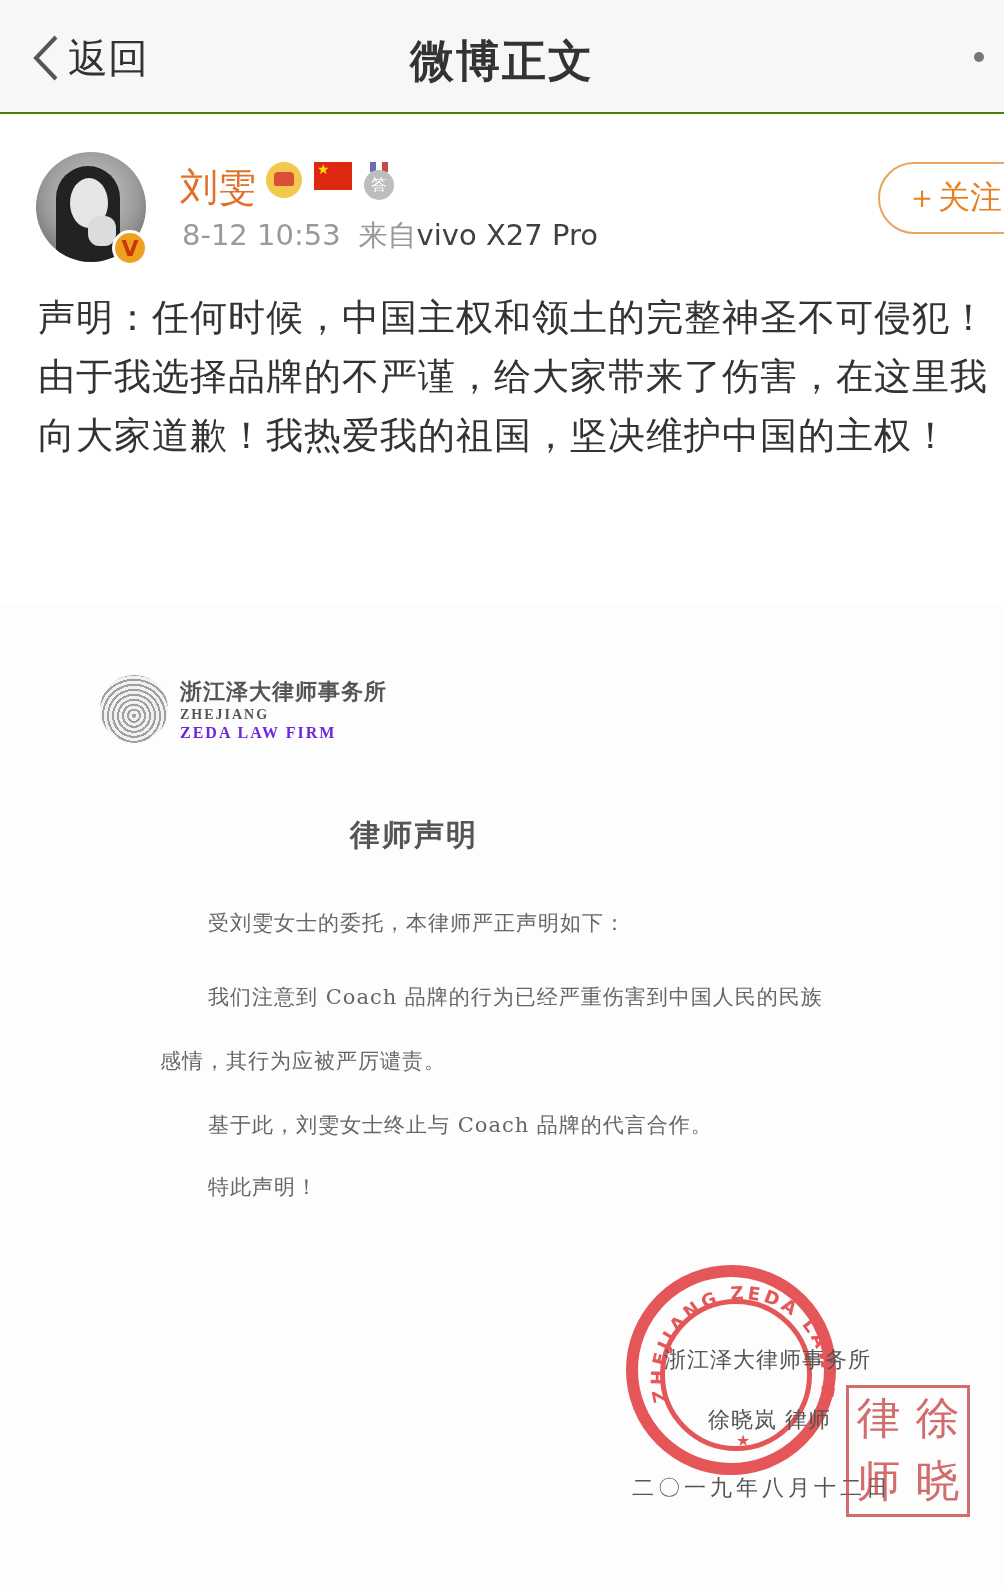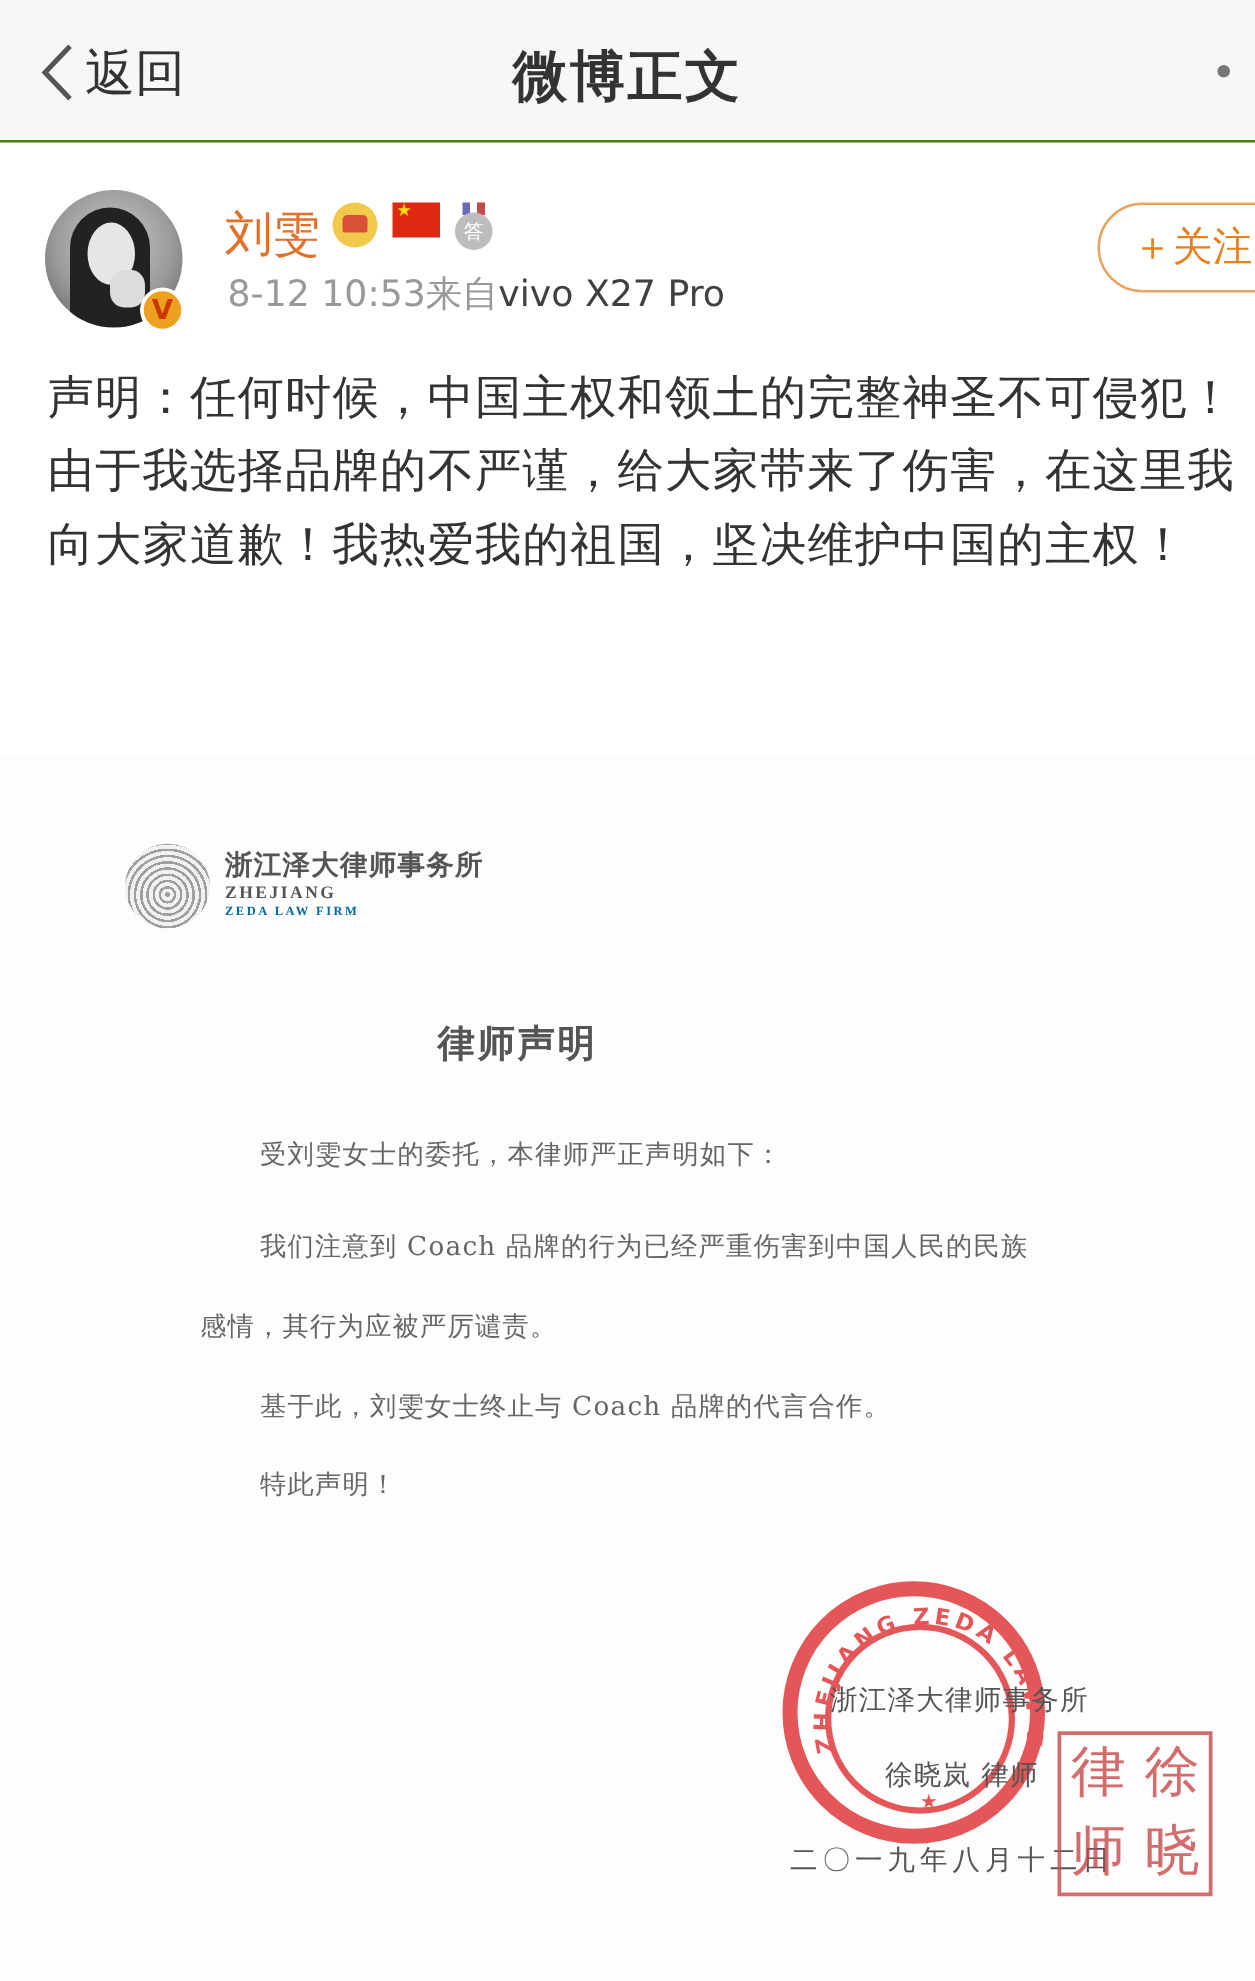--- a/index.html
+++ b/index.html
@@ -25,32 +25,32 @@
   .badge { display: inline-block; margin-left: 10px; }
   .crown { width: 36px; height: 36px; border-radius: 50%; background: #f2c94c; position: relative; }
   .crown::after { content: ""; position: absolute; left: 8px; top: 10px; width: 20px; height: 14px; background: #d94f3a; border-radius: 4px 4px 2px 2px; }
   .flag { width: 38px; height: 28px; background: #de2910; position: relative; margin-left: 12px; }
   .flag::before { content: "★"; position: absolute; left: 3px; top: -1px; font-size: 14px; color: #ffde00; }
   .medal { width: 30px; height: 36px; margin-left: 12px; position: relative; }
   .medal-ribbon { position: absolute; left: 6px; top: 0; width: 18px; height: 10px; background: linear-gradient(90deg,#6a6ab8 0 33%, #fff 33% 66%, #c64a4a 66%); }
   .medal-disc { position: absolute; left: 0; top: 8px; width: 30px; height: 30px; border-radius: 50%; background: #bdbdbd; color: #fff; font-size: 16px; display: flex; align-items: center; justify-content: center; }
 
   .meta-row { position: absolute; left: 182px; top: 102px; font-size: 29px; color: #999; white-space: nowrap; }
-  .meta-source { }
+  .meta-source { margin-left: 18px; }
   .meta-device { color: #404040; }
 
   .follow-btn { position: absolute; left: 878px; top: 48px; width: 170px; height: 72px; border: 2px solid #e8a460; border-radius: 36px; display: flex; align-items: center; padding-left: 26px; color: #e8801e; font-size: 32px; cursor: pointer; background: #fff; }
 
   .post-text { position: absolute; left: 38px; top: 288px; width: 980px; font-size: 37px; line-height: 59px; color: #333; white-space: pre-wrap; letter-spacing: 1px; }
 
   .doc-image { position: absolute; left: 0; top: 605px; width: 1004px; height: 980px; background: #fdfdfd; }
   .firm-logo { position: absolute; left: 100px; top: 70px; width: 68px; height: 68px; border-radius: 50%; background: repeating-radial-gradient(circle at 50% 60%, #888 0 2px, #eee 2px 5px); opacity: 0.8; }
   .firm-cn { position: absolute; left: 180px; top: 72px; font-family: "DejaVu Serif", serif; font-size: 22px; font-weight: bold; color: #555; letter-spacing: 1px; }
   .firm-en1 { position: absolute; left: 180px; top: 102px; font-family: "Liberation Serif", serif; font-size: 14px; font-weight: bold; color: #555; letter-spacing: 2px; }
-  .firm-en2 { position: absolute; left: 180px; top: 119px; font-family: "Liberation Serif", serif; font-size: 10px; font-weight: bold; color: #0369a1; letter-spacing: 2px; }
+  .firm-en2 { position: absolute; left: 180px; top: 119px; font-family: "Liberation Serif", serif; font-size: 16px; font-weight: bold; color: #6d28d9; letter-spacing: 2px; }
 
   .doc-title { position: absolute; left: 0; width: 828px; top: 210px; text-align: center; font-family: "DejaVu Serif", serif; font-size: 30px; font-weight: bold; color: #555; letter-spacing: 2px; }
   .doc-p { position: absolute; font-family: "DejaVu Serif", "Liberation Serif", serif; font-size: 21px; color: #666; white-space: nowrap; letter-spacing: 1px; }
 
   .seal-round { position: absolute; left: 626px; top: 660px; width: 210px; height: 210px; border-radius: 50%; border: 12px solid #e0393c; opacity: 0.85; }
   .seal-round::before { content: ""; position: absolute; left: 22px; top: 22px; width: 142px; height: 142px; border-radius: 50%; border: 5px solid #e0393c; }
   .seal-text { position: absolute; left: 0; top: 0; width: 210px; height: 210px; }
   .seal-square { position: absolute; left: 846px; top: 780px; width: 124px; height: 132px; border: 3px solid #c74a4a; color: #c74a4a; font-family: "DejaVu Serif", serif; font-size: 44px; display: grid; grid-template-columns: 1fr 1fr; line-height: 60px; text-align: center; opacity: 0.8; }
   .sig-firm { position: absolute; left: 664px; top: 740px; font-family: "DejaVu Serif", serif; font-size: 22px; color: #555; letter-spacing: 1px; }
   .sig-lawyer { position: absolute; left: 708px; top: 800px; font-family: "DejaVu Serif", serif; font-size: 22px; color: #555; letter-spacing: 1px; }

